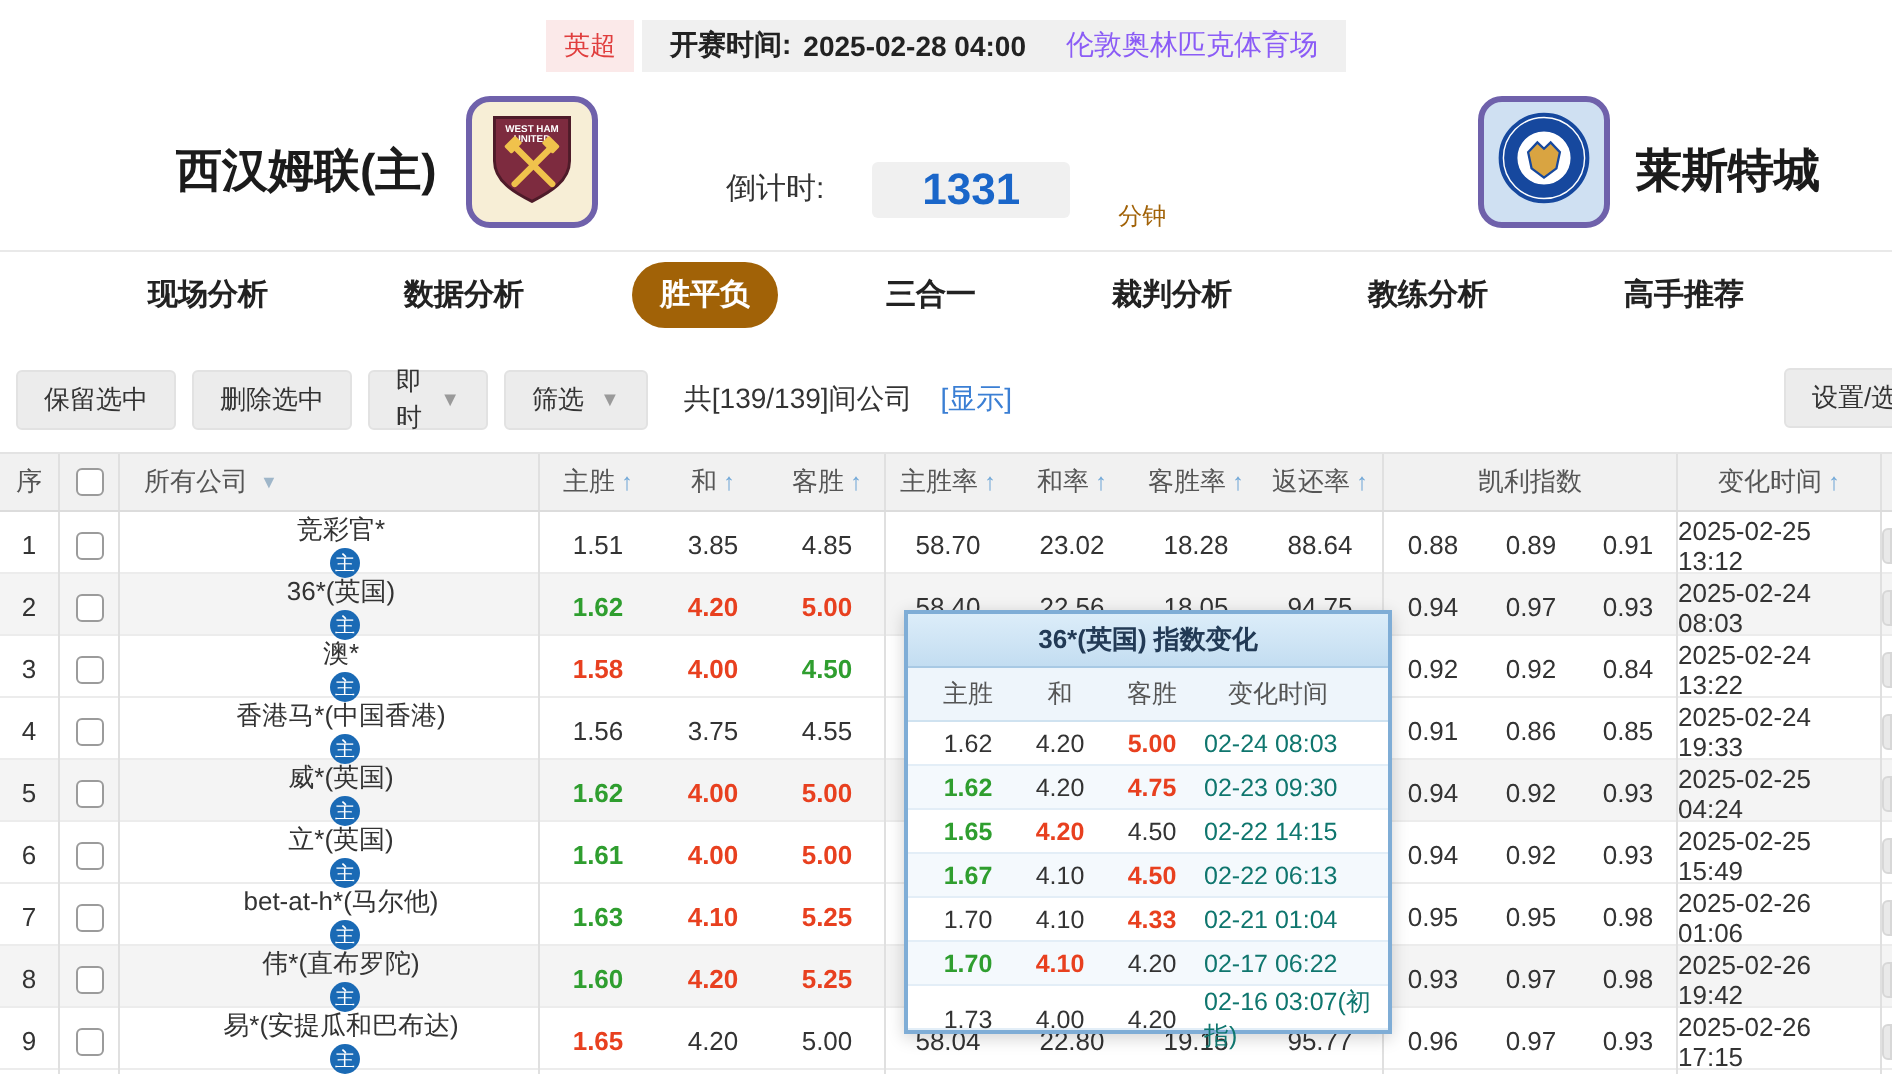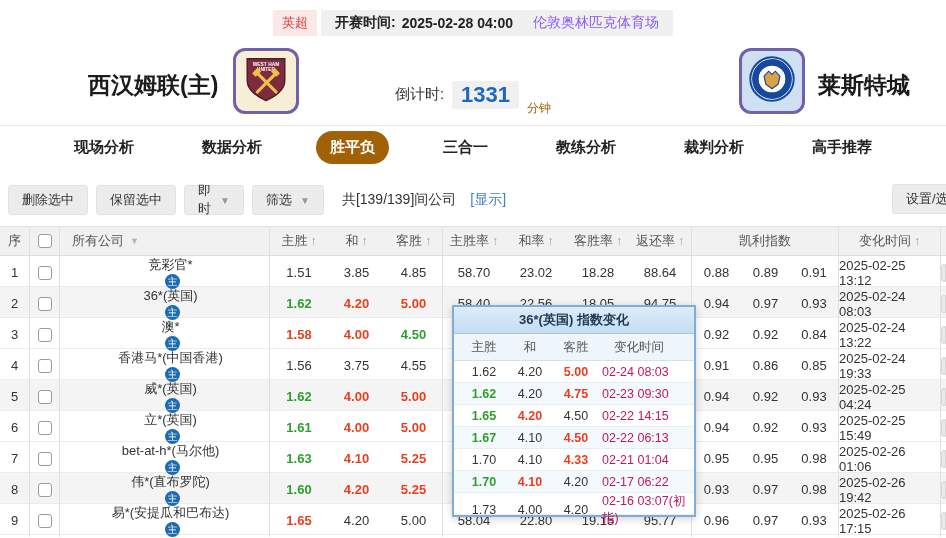--- a/index.html
+++ b/index.html
@@ -16,23 +16,23 @@
 
   
   .teamhdr { position:absolute; top:40px; left:0; width:100%; height:85px; }
   .team-name { position:absolute; font-size:23px; font-weight:bold; color:#1b1b1b; top:30px; }
   .home-name { left:88px; }
   .away-name { left:818px; }
   .logo-box { position:absolute; top:8px; width:66px; height:66px; border:3px solid #6f61ab; border-radius:12px;
               display:flex; align-items:center; justify-content:center; }
   .home-logo { left:233px; background:#f7eed6; }
   .away-logo { left:739px; background:#cfe0f2; }
-  .countdown { position:absolute; left:0; right:0; top:32px; display:flex; justify-content:center; align-items:center; gap:8px;text-align:center; }
+  .countdown { position:absolute; left:0; right:0; top:32px; display:flex; justify-content:center; align-items:center; gap:24px;text-align:center; }
   .countdown .lab { font-size:15px; color:#333; }
-  .countdown .val { font-size:22px; font-weight:bold; color:#1a66c9; background:#f0f0f0; padding:1px 9px; border-radius:3px; }
+  .countdown .val { font-size:22px; font-weight:bold; color:#1a66c9; background:#f0f0f0; padding:1px 25px; border-radius:3px; }
   .countdown .unit { font-size:12px; color:#a16207;margin-top:28px; }
 
   
   .nav { position:absolute; top:125px; left:0; width:100%; height:44px; border-top:1px solid #e9e9e9;
          display:flex; justify-content:center; align-items:center; gap:40px; }
   .tab { font-size:15px; font-weight:bold; color:#222; padding:7px 14px; cursor:pointer; }
   .tab.active { background:#a16207; color:#fff; border-radius:17px; }
 
   
   .toolbar { position:absolute; top:184px; left:8px; right:0; height:32px; display:flex; align-items:center; gap:8px; font-size:13px; }
@@ -68,21 +68,21 @@
            box-shadow:0 2px 8px rgba(0,0,0,.18); z-index:10; }
   .popup-title { height:27px; background:linear-gradient(#dcedf9,#c3ddf1); border-bottom:1px solid #a8c9e4;
                  display:flex; align-items:center; justify-content:center; font-size:13px; font-weight:bold; color:#223a55; }
   .pgrid { display:grid; grid-template-columns:48px 44px 48px 1fr; padding:0 6px; }
   .popup-head { height:27px; background:#eef5fb; border-bottom:1px solid #cfe2f0; font-size:12.5px; color:#555; }
   .popup-head .ph { display:flex; align-items:center; justify-content:center; }
   .popup-head .ph.time { justify-content:flex-start; padding-left:14px; }
   .prow { height:22px; border-bottom:1px solid #e3eef7; font-size:12.5px; }
   .prow:nth-child(even) { background:#f4f9fd; }
   .prow .pc { display:flex; align-items:center; justify-content:center; }
-  .prow .pc.time { justify-content:flex-start; padding-left:2px; color:#be185d; }
+  .prow .pc.time { justify-content:flex-start; padding-left:2px; color:#0f766e; }
 </style>
 </head>
 <body>
 
 <div class="page">
 
   <div class="topbar">
     <span class="league-badge">英超</span>
     <div class="kickoff-strip">
       <span class="bold">开赛时间:</span>
@@ -124,28 +124,28 @@
       </span>
     </div>
     <div class="team-name away-name">莱斯特城</div>
   </div>
 
   <div class="nav" id="tabs">
       <div class="tab">现场分析</div>
       <div class="tab">数据分析</div>
       <div class="tab active">胜平负</div>
       <div class="tab">三合一</div>
+      <div class="tab">裁判分析</div>
       <div class="tab">教练分析</div>
-      <div class="tab">裁判分析</div>
       <div class="tab">高手推荐</div>
     </div>
 
   <div class="toolbar">
+    <div class="tbtn">保留选中</div>
     <div class="tbtn">删除选中</div>
-    <div class="tbtn">保留选中</div>
     <div class="tbtn select">
       <span>即时</span>
       <span class="caret">▼</span>
     </div>
     <div class="tbtn">
       <span>筛选</span>
       <span class="caret">▼</span>
     </div>
     <span class="count-text">共[139/139]间公司</span>
     <span class="show-link">[显示]</span>

